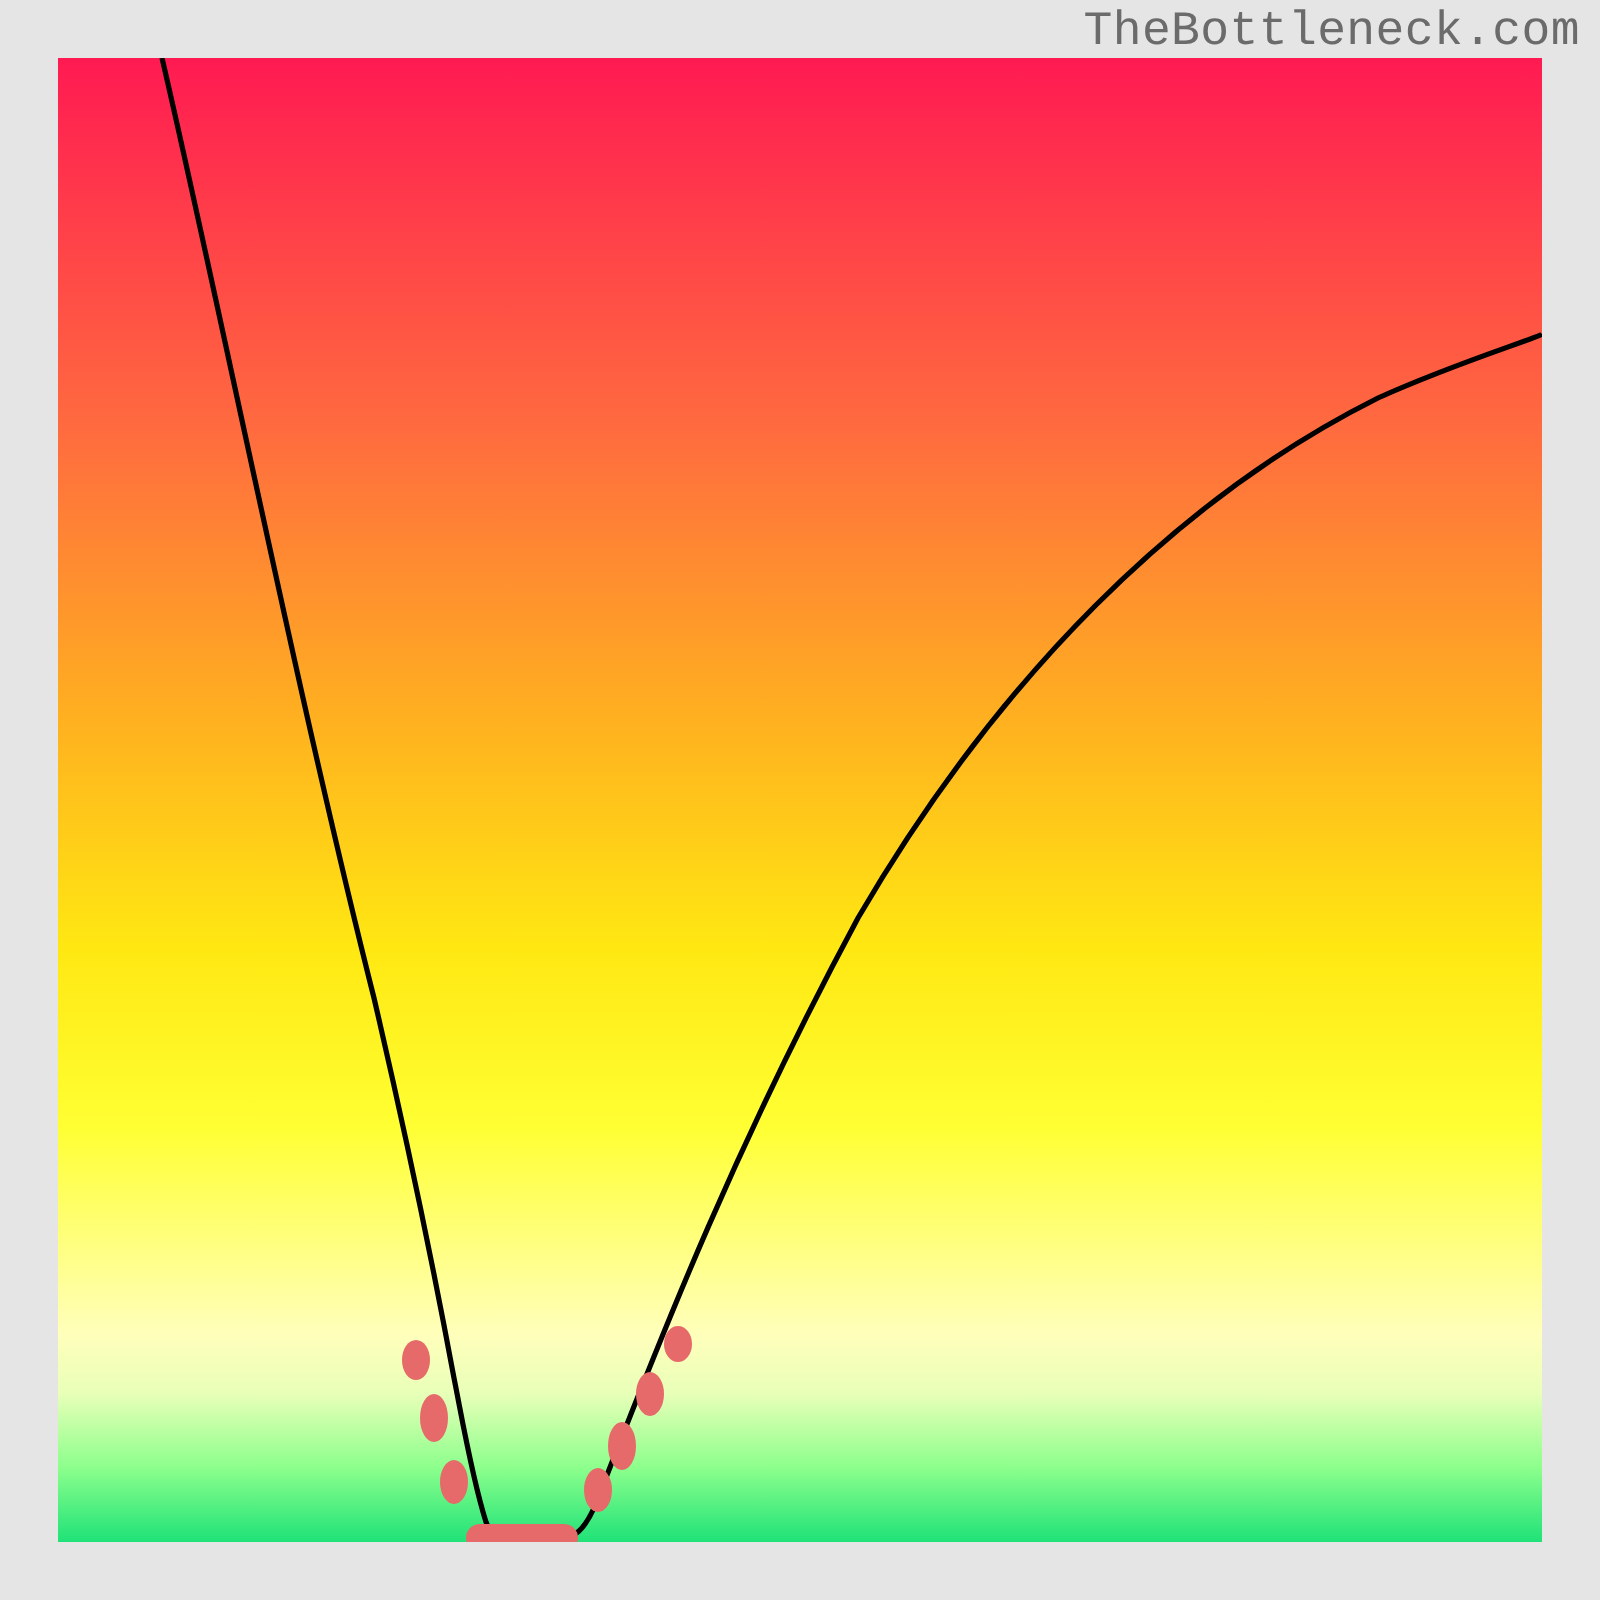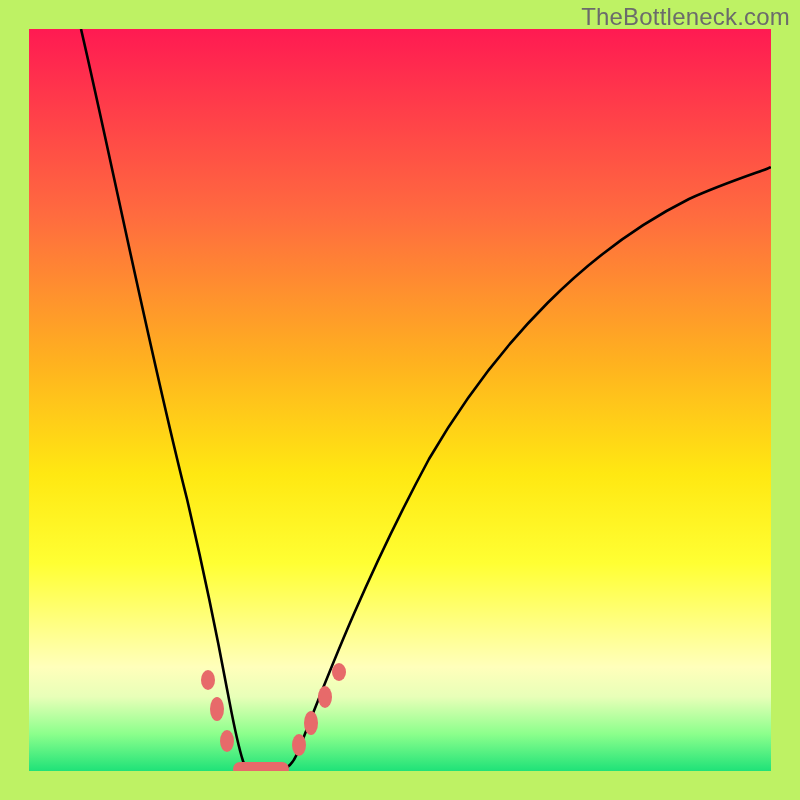--- a/index.html
+++ b/index.html
@@ -10,21 +10,22 @@
     background: #000;
     font-family: Arial, Helvetica, sans-serif;
     overflow: hidden;
   }
   .frame {
     position: absolute;
     left: 0;
     top: 0;
     width: 800px;
     height: 800px;
-    background: #bef264;
+    background: #e5e5e5;
+    font-family: Liberation Mono, monospace;
   }
   .plot {
     position: absolute;
     left: 29px;
     top: 29px;
     width: 742px;
     height: 742px;
     
     background: linear-gradient(to bottom,
       #ff1a52 0%,

